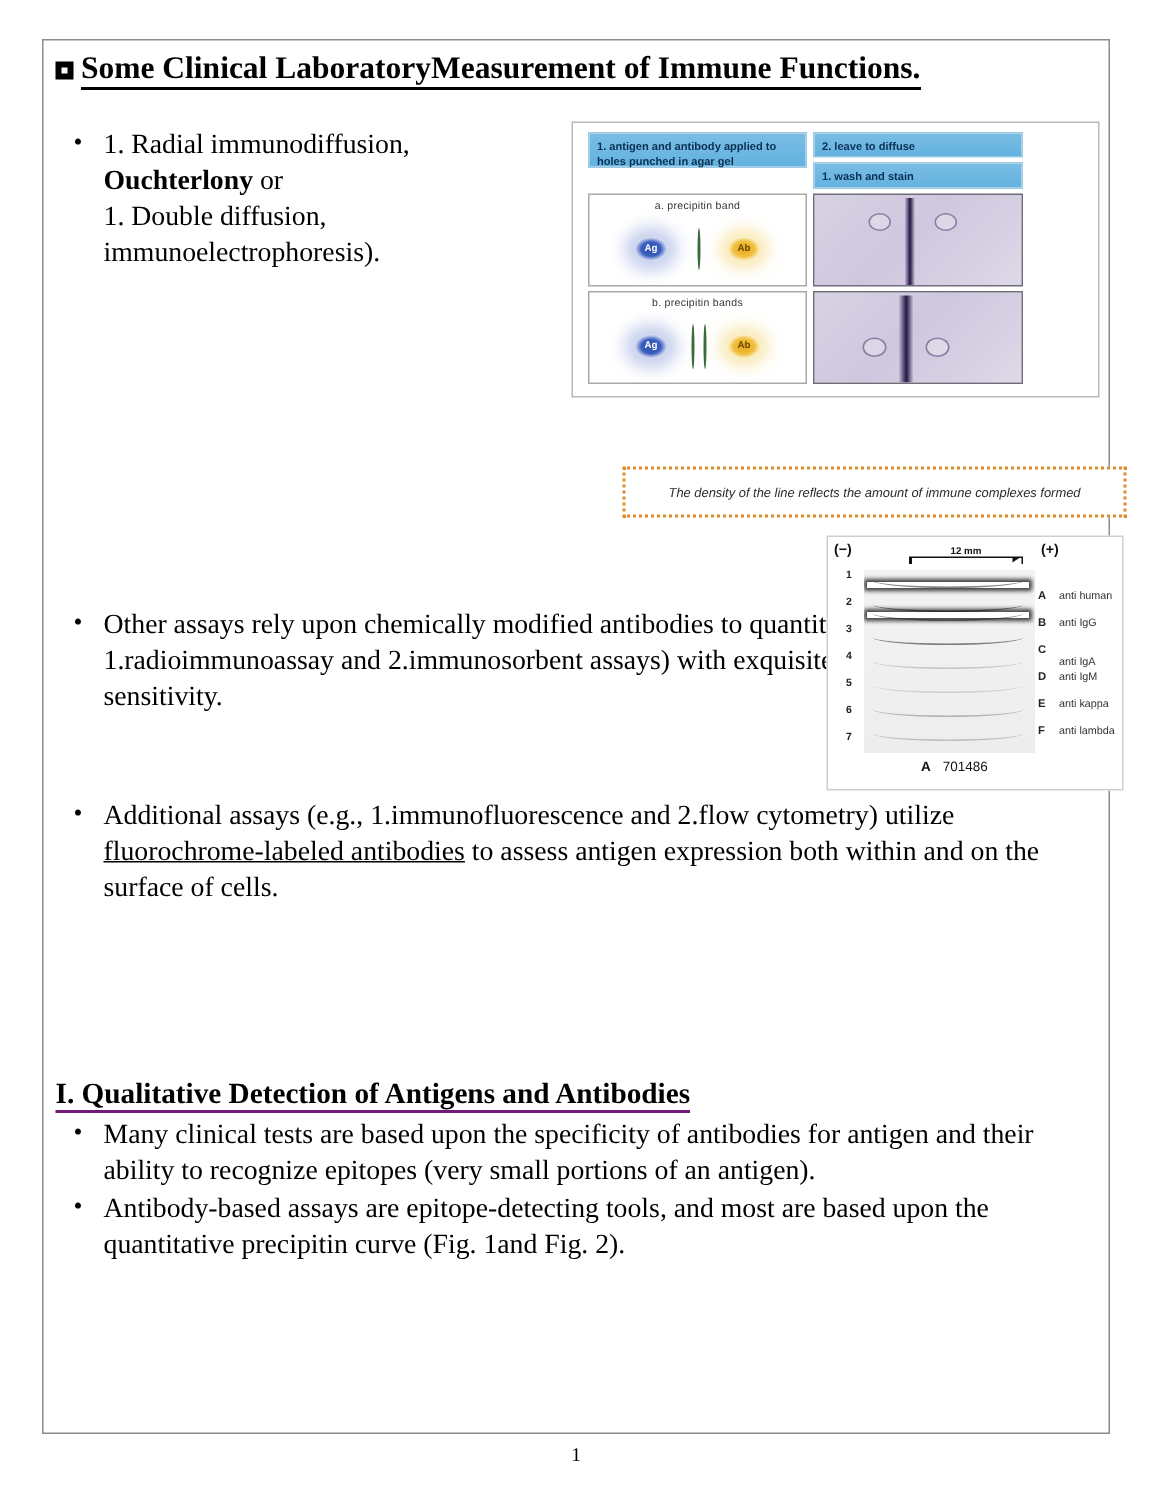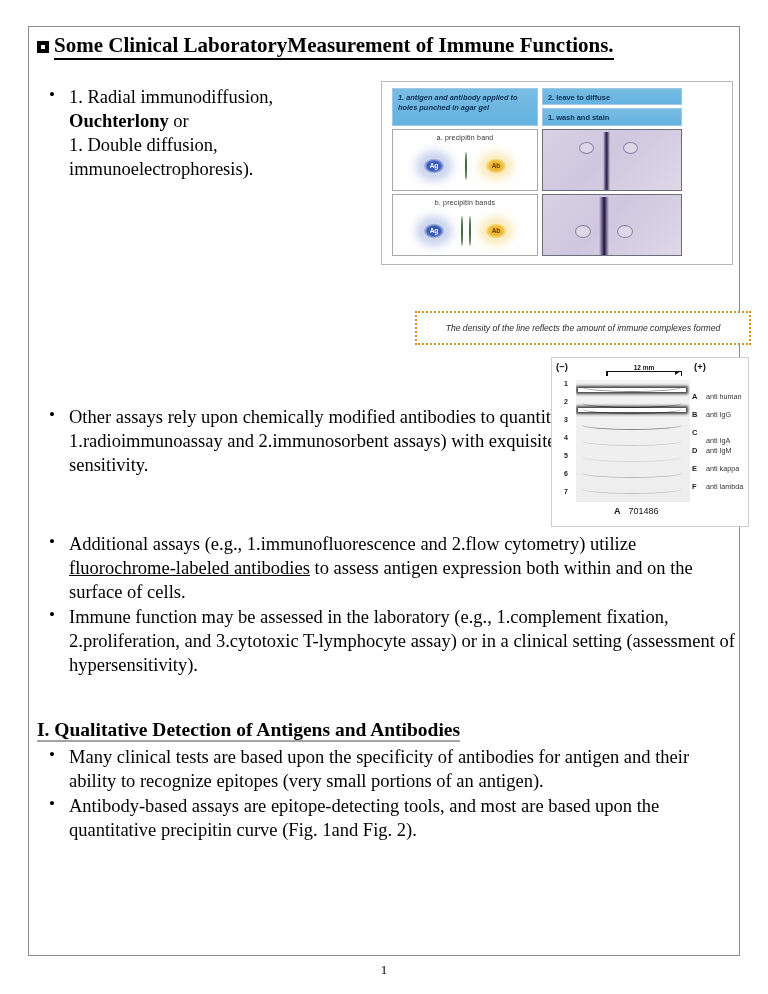--- a/index.html
+++ b/index.html
@@ -125,21 +125,21 @@
 
   
   #section-heading {
     position: absolute;
     left: 8px;
     top: 692px;
     font-size: 19.5px;
     font-weight: bold;
   }
   #section-heading span.h {
-    border-bottom: 2px solid #a3a3a3;
+    border-bottom: 2px solid #701a75;
     padding-bottom: 0px;
   }
   #section-list {
     position: absolute;
     left: 10px;
     top: 718px;
     width: 700px;
     font-size: 18.5px;
     line-height: 1.30;
   }
@@ -168,21 +168,21 @@
     background: linear-gradient(180deg,#79bde4 0%, #63b2e0 100%);
     border: 1px solid #9ec9e2;
     color: #0b2f52;
     font-family: "Liberation Sans", sans-serif;
     font-weight: bold;
     font-size: 7.4px;
     line-height: 1.35;
     padding: 4px 5px;
     box-sizing: border-box;
   }
-  #lbl1 { left: 0px;   top: 2px;  width: 146px; height: 38px; font-style: italic; }
+  #lbl1 { left: 0px;   top: 2px;  width: 146px; height: 24px; }
   #lbl2 { left: 150px; top: 2px;  width: 140px; height: 17px; padding-top:4px;}
   #lbl3 { left: 150px; top: 22px; width: 140px; height: 18px; padding-top:4px;}
 
   .panel-white {
     position: absolute;
     background: #fff;
     border: 1px solid #a9a9a9;
     box-sizing: border-box;
   }
   #pA { left: 0px; top: 43px; width: 146px; height: 62px; }
@@ -409,23 +409,20 @@
       <li>
         <span>Other assays rely upon chemically modified antibodies to quantitate antigens (e.g., 1.radioimmunoassay and 2.immunosorbent assays) with exquisite specificity and sensitivity.</span>
       </li>
     </ul>
   </div>
 
   <div id="wide-col-2">
     <ul class="b">
       <li>
         <span>Additional assays (e.g., 1.immunofluorescence and 2.flow cytometry) utilize </span><span class="uline">fluorochrome-labeled antibodies</span><span> to assess antigen expression both within and on the surface of cells.</span>
-      </li>
-      <li>
-        <span>Immune function may be assessed in the laboratory (e.g., 1.complement fixation, 2.proliferation, and 3.cytotoxic T-lymphocyte assay) or in a clinical setting (assessment of hypersensitivity).</span>
       </li>
     </ul>
   </div>
 
   <div id="section-heading">
     <span class="h">I. Qualitative Detection of Antigens and Antibodies</span>
   </div>
 
   <div id="section-list">
     <ul class="b">

